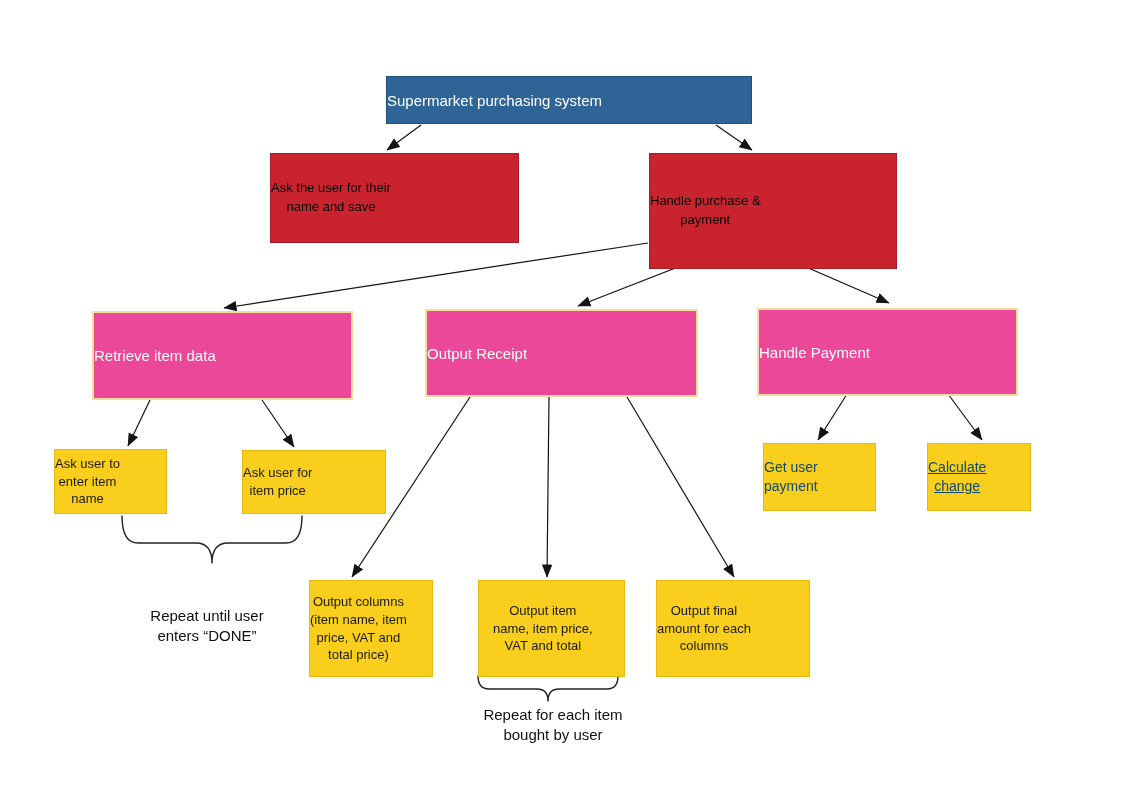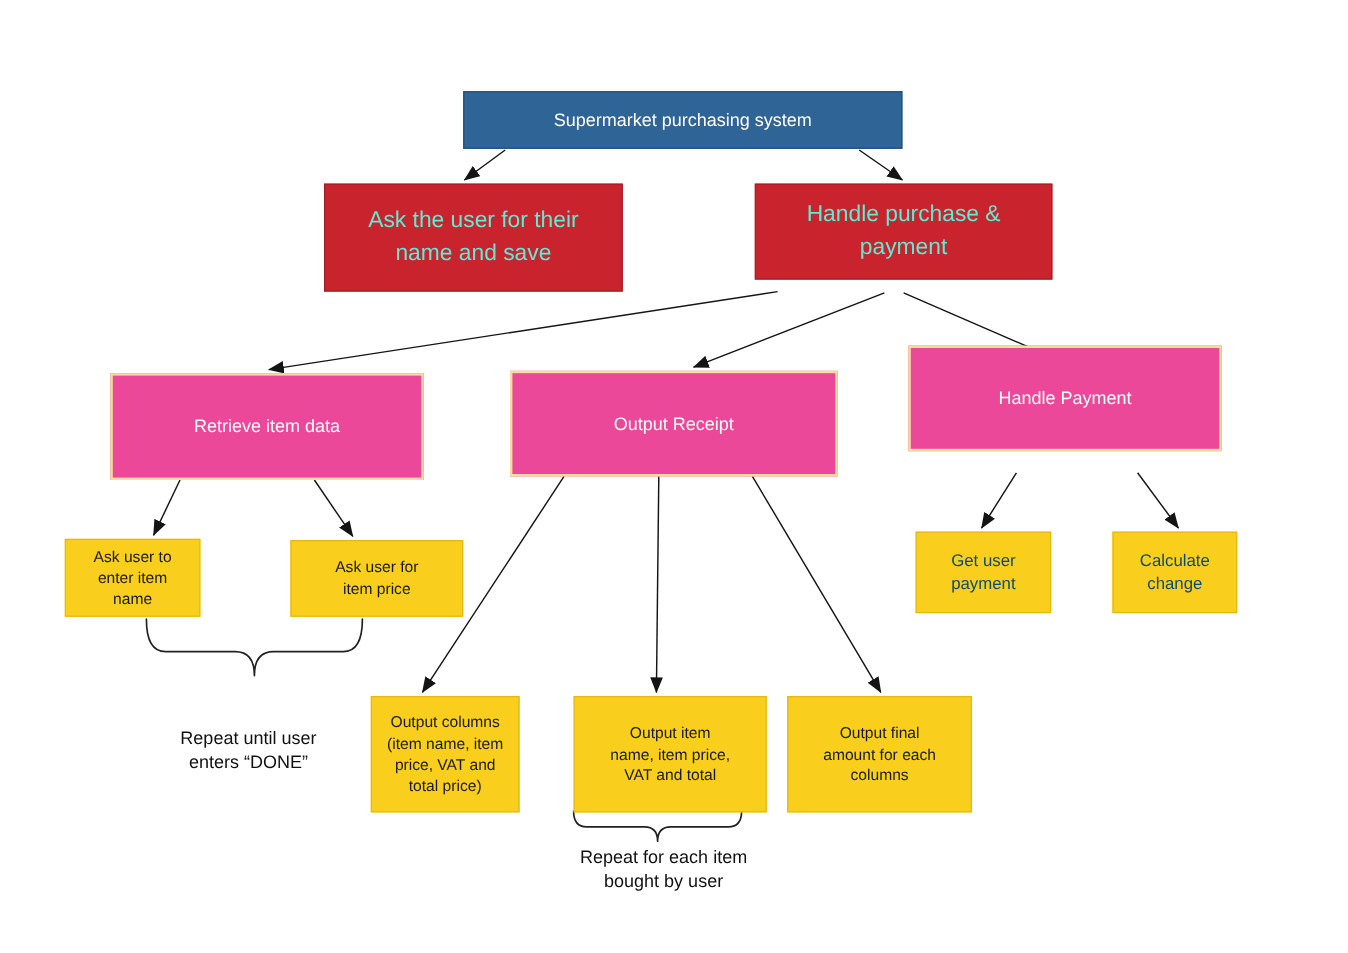--- a/index.html
+++ b/index.html
@@ -15,38 +15,37 @@
   #edge-layer {
     position: absolute;
     left: 0; top: 0;
     width: 1123px; height: 794px;
     pointer-events: none;
   }
   .node {
     position: absolute;
     display: flex;
     align-items: center;
-    justify-content: center;
     text-align: center;
     box-sizing: border-box;
     white-space: pre-line;
   }
   .node span { display: block; }
   .node.blue {
     background: #2F6496;
     border: 1px solid #1E4E79;
     color: #ffffff;
     font-size: 15px;
     line-height: 1.4;
   }
   .node.red {
     background: #C9242D;
     border: 1px solid #A81D25;
-    color: #5eead4;
-    font-size: 19px;
+    color: #000000;
+    font-size: 13px;
     line-height: 1.45;
   }
   .node.orange {
     background: #ec4899;
     border: 2px solid #F6DD9C;
     color: #FFFDF8;
     font-size: 15px;
     line-height: 1.4;
   }
   .node.yellow {
@@ -99,43 +98,43 @@
       </g>
     <g id="braces-group">
         <path d="M 122 516 Q 122 543 138 543 L 196 543 Q 212 543 212 563 Q 212 543 228 543 L 286 543 Q 302 543 302 516" fill="none" stroke="#222222" stroke-width="1.4" stroke-linecap="round" stroke-linejoin="round"></path>
         <path d="M 478 676 Q 478 689 489 689 L 537 689 Q 548 689 548 701 Q 548 689 559 689 L 607 689 Q 618 689 618 676" fill="none" stroke="#222222" stroke-width="1.4" stroke-linecap="round" stroke-linejoin="round"></path>
       </g>
   </svg>
   <div id="nodes-layer">
       <div class="node blue" style="left: 386px; top: 76px; width: 366px; height: 48px;"><span>Supermarket purchasing system</span></div>
       <div class="node red" style="left: 270px; top: 153px; width: 249px; height: 90px;"><span>Ask the user for their
 name and save</span></div>
-      <div class="node red" style="left: 629px; top: 153px; width: 248px; height: 80px;"><span>Handle purchase &amp;
+      <div class="node red" style="left: 649px; top: 153px; width: 248px; height: 116px;"><span>Handle purchase &amp;
 payment</span></div>
       <div class="node orange" style="left: 92px; top: 311px; width: 261px; height: 89px;"><span>Retrieve item data</span></div>
       <div class="node orange" style="left: 425px; top: 309px; width: 273px; height: 88px;"><span>Output Receipt</span></div>
-      <div class="node orange" style="left: 757px; top: 288px; width: 261px; height: 88px;"><span>Handle Payment</span></div>
+      <div class="node orange" style="left: 757px; top: 308px; width: 261px; height: 88px;"><span>Handle Payment</span></div>
       <div class="node yellow" style="left: 54px; top: 449px; width: 113px; height: 65px;"><span>Ask user to
 enter item
 name</span></div>
       <div class="node yellow" style="left: 242px; top: 450px; width: 144px; height: 64px;"><span>Ask user for
 item price</span></div>
       <div class="node yellow" style="left: 309px; top: 580px; width: 124px; height: 97px;"><span>Output columns
 (item name, item
 price, VAT and
 total price)</span></div>
-      <div class="node yellow" style="left: 478px; top: 580px; width: 161px; height: 97px;"><span>Output item
+      <div class="node yellow" style="left: 478px; top: 580px; width: 147px; height: 97px; padding-left: 14px;"><span>Output item
 name, item price,
 VAT and total</span></div>
       <div class="node yellow" style="left: 656px; top: 580px; width: 154px; height: 97px;"><span>Output final
 amount for each
 columns</span></div>
       <div class="node yellow-lg" style="left: 763px; top: 443px; width: 113px; height: 68px;"><span>Get user
 payment</span></div>
-      <div class="node yellow-lg" style="left: 927px; top: 443px; width: 104px; height: 68px;"><span>Calculate
+      <div class="node yellow-lg" style="left: 927px; top: 443px; width: 104px; height: 68px; text-decoration: underline;"><span>Calculate
 change</span></div>
     </div>
   <div id="captions-layer">
       <div class="caption" style="left: 207px; top: 574px; margin-top: 32px;">Repeat until user
 enters “DONE”</div>
       <div class="caption" style="left: 553px; top: 705px;">Repeat for each item
 bought by user</div>
     </div>
 </div>
 

